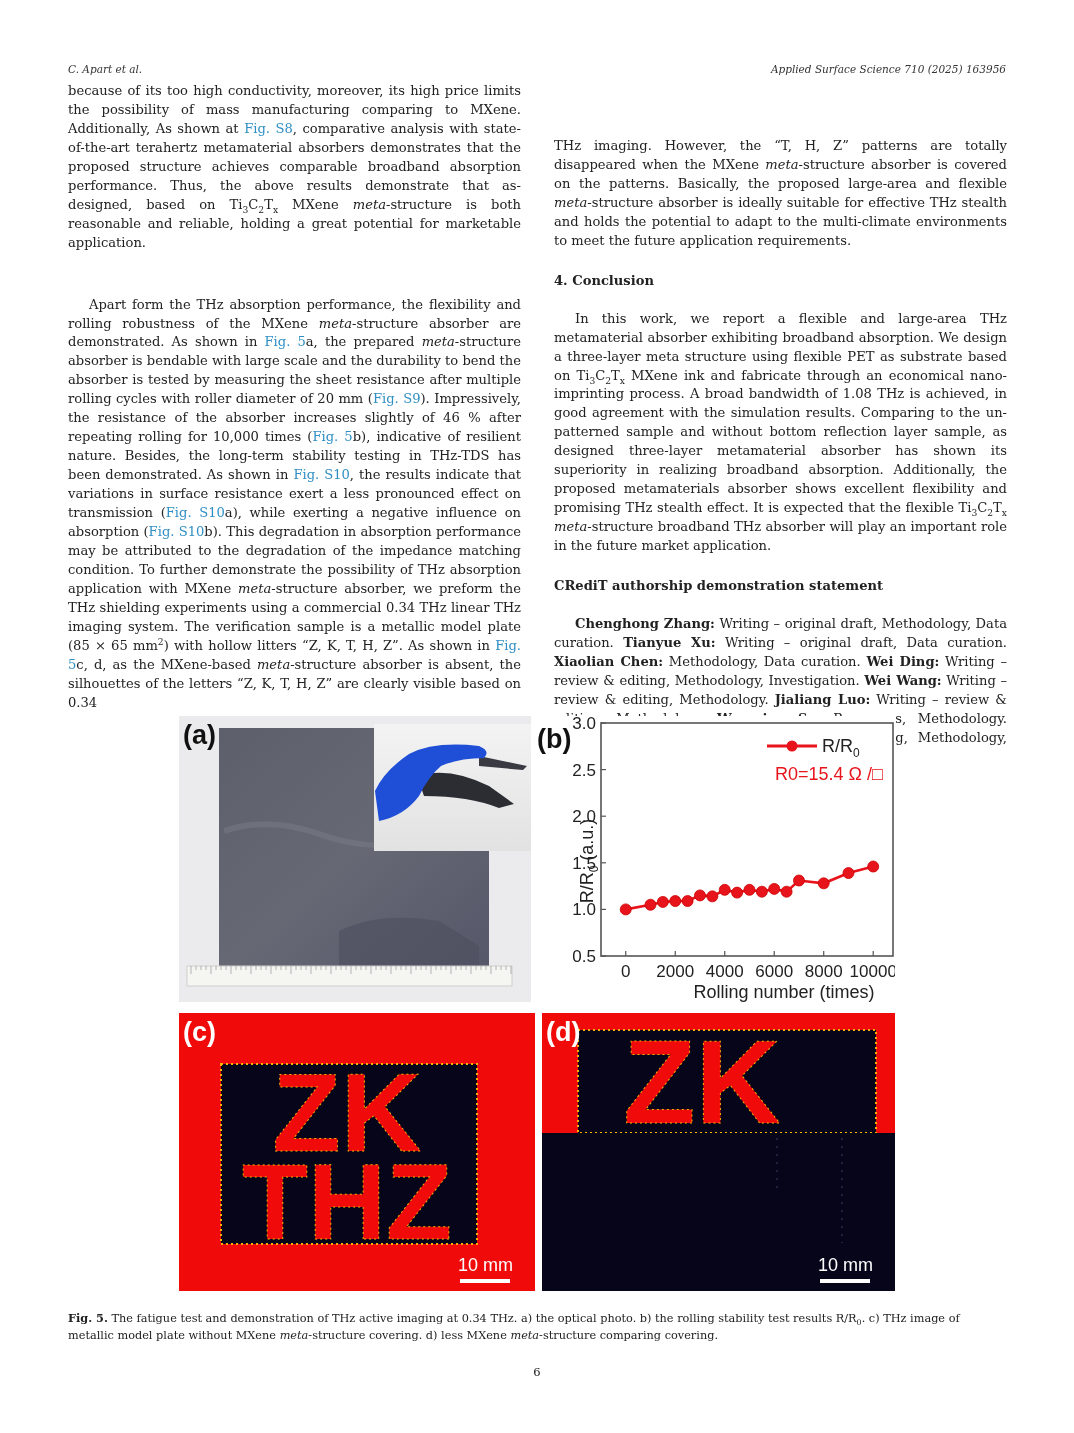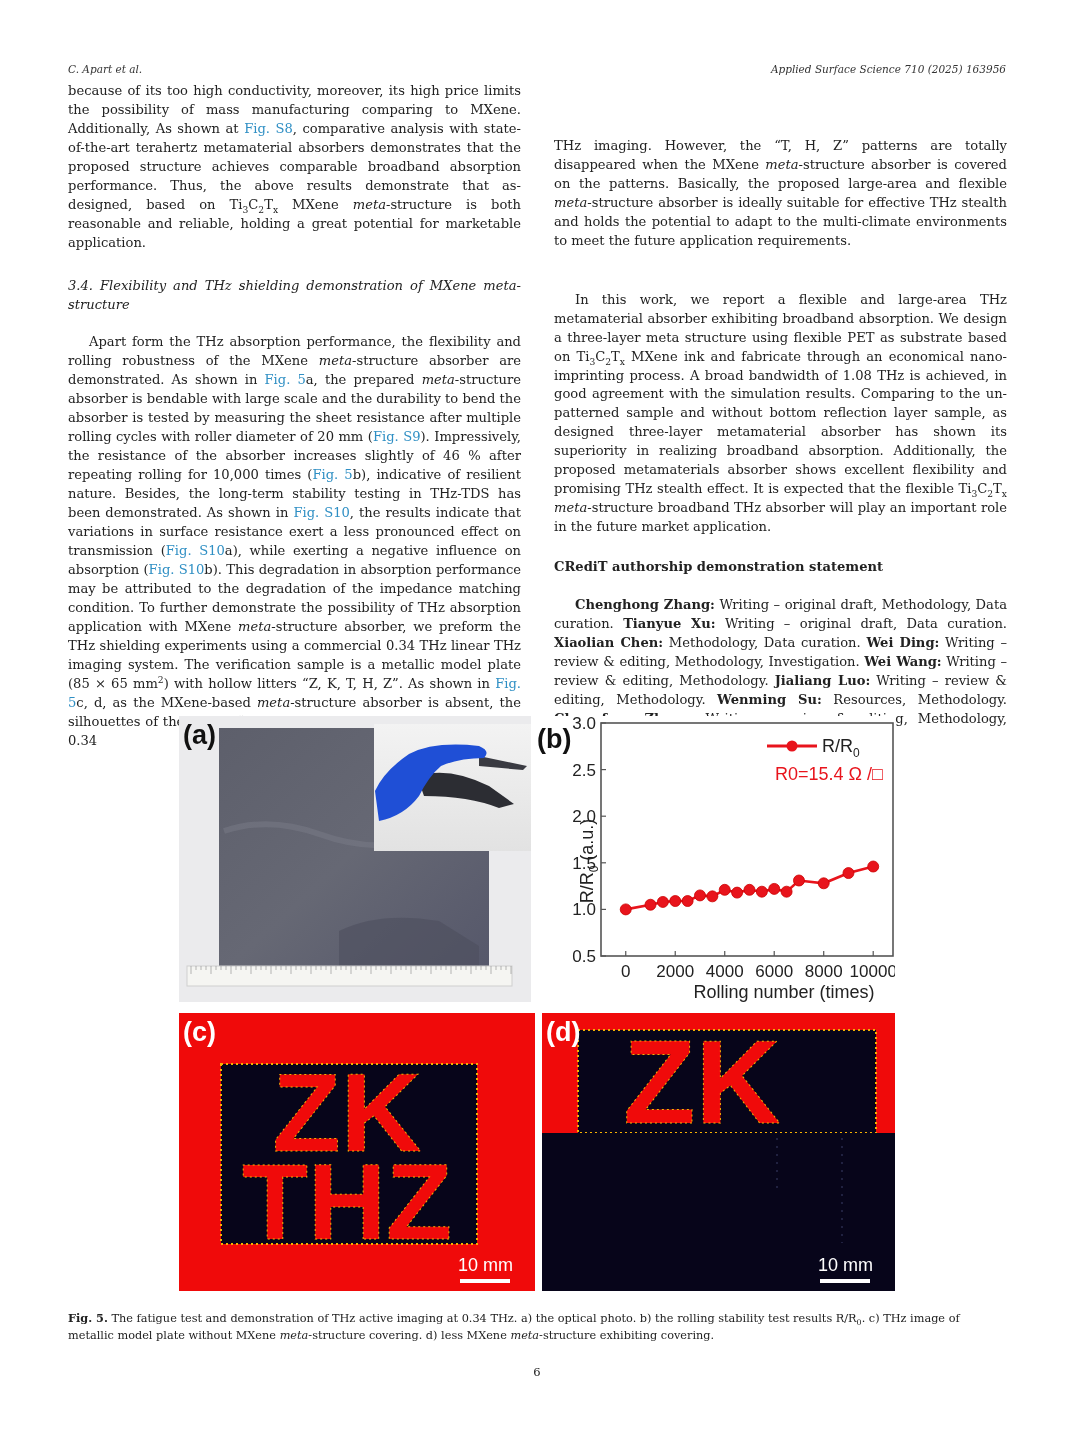--- a/index.html
+++ b/index.html
@@ -35,28 +35,28 @@
 </style>
 </head>
 <body>
 
 <div class="hdr left">C. Apart et al.</div>
 <div class="hdr right">Applied Surface Science 710 (2025) 163956</div>
 
 <div class="col left">
   <p><span>because of its too high conductivity, moreover, its high price limits the possibility of mass manufacturing comparing to MXene. Additionally, As shown at </span><a class="link">Fig. S8</a><span>, comparative analysis with state-of-the-art terahertz metamaterial absorbers demonstrates that the proposed structure achieves comparable broadband absorption performance. Thus, the above results demonstrate that as-designed, based on Ti</span><sub>3</sub><span>C</span><sub>2</sub><span>T</span><sub>x</sub><span> MXene </span><em>meta</em><span>-structure is both reasonable and reliable, holding a great potential for marketable application.</span></p>
   <div style="height:24px"></div>
-  <p class="sec-it">3.4.  Flexibility and THz shielding demonstration of MXene meta-structure</p>
   <div style="height:19px"></div>
   <p class="indent"><span>Apart form the THz absorption performance, the flexibility and rolling robustness of the MXene </span><em>meta</em><span>-structure absorber are demonstrated. As shown in </span><a class="link">Fig. 5</a><span>a, the prepared </span><em>meta</em><span>-structure absorber is bendable with large scale and the durability to bend the absorber is tested by measuring the sheet resistance after multiple rolling cycles with roller diameter of 20 mm (</span><a class="link">Fig. S9</a><span>). Impressively, the resistance of the absorber increases slightly of 46 % after repeating rolling for 10,000 times (</span><a class="link">Fig. 5</a><span>b), indicative of resilient nature. Besides, the long-term stability testing in THz-TDS has been demonstrated. As shown in </span><a class="link">Fig. S10</a><span>, the results indicate that variations in surface resistance exert a less pronounced effect on transmission (</span><a class="link">Fig. S10</a><span>a), while exerting a negative influence on absorption (</span><a class="link">Fig. S10</a><span>b). This degradation in absorption performance may be attributed to the degradation of the impedance matching condition. To further demonstrate the possibility of THz absorption application with MXene </span><em>meta</em><span>-structure absorber, we preform the THz shielding experiments using a commercial 0.34 THz linear THz imaging system. The verification sample is a metallic model plate (85 × 65 mm</span><sup>2</sup><span>) with hollow litters “Z, K, T, H, Z”. As shown in </span><a class="link">Fig. 5</a><span>c, d, as the MXene-based </span><em>meta</em><span>-structure absorber is absent, the silhouettes of the letters “Z, K, T, H, Z” are clearly visible based on 0.34</span></p>
 </div>
 
 <div class="col right">
   <p><span>THz imaging. However, the “T, H, Z” patterns are totally disappeared when the MXene </span><em>meta</em><span>-structure absorber is covered on the patterns. Basically, the proposed large-area and flexible </span><em>meta</em><span>-structure absorber is ideally suitable for effective THz stealth and holds the potential to adapt to the multi-climate environments to meet the future application requirements.</span></p>
   <div style="height:21px"></div>
+  <p class="sec-b">4.  Conclusion</p>
   <div style="height:19px"></div>
   <p class="indent"><span>In this work, we report a flexible and large-area THz metamaterial absorber exhibiting broadband absorption. We design a three-layer meta structure using flexible PET as substrate based on Ti</span><sub>3</sub><span>C</span><sub>2</sub><span>T</span><sub>x</sub><span> MXene ink and fabricate through an economical nano-imprinting process. A broad bandwidth of 1.08 THz is achieved, in good agreement with the simulation results. Comparing to the un-patterned sample and without bottom reflection layer sample, as designed three-layer metamaterial absorber has shown its superiority in realizing broadband absorption. Additionally, the proposed metamaterials absorber shows excellent flexibility and promising THz stealth effect. It is expected that the flexible Ti</span><sub>3</sub><span>C</span><sub>2</sub><span>T</span><sub>x</sub><span> </span><em>meta</em><span>-structure broadband THz absorber will play an important role in the future market application.</span></p>
   <div style="height:21px"></div>
   <p class="sec-b">CRediT authorship demonstration statement</p>
   <div style="height:19px"></div>
   <p class="indent">
     <b>Chenghong Zhang:</b><span> Writing – original draft, Methodology, Data curation. </span><b>Tianyue Xu:</b><span> Writing – original draft, Data curation. </span><b>Xiaolian Chen:</b><span> Methodology, Data curation. </span><b>Wei Ding:</b><span> Writing – review &amp; editing, Methodology, Investigation. </span><b>Wei Wang:</b><span> Writing – review &amp; editing, Methodology. </span><b>Jialiang Luo:</b><span> Writing – review &amp; editing, Methodology. </span><b>Wenming Su:</b><span> Resources, Methodology. </span><b>Chuanfang Zhang:</b><span> Writing – review &amp; editing, Methodology, Funding acquisition.</span>
   </p>
 </div>
 
@@ -235,15 +235,15 @@
       <text x="160" y="110" text-anchor="middle" font-family="Liberation Sans, sans-serif" font-weight="bold" font-size="118" fill="#f00a0a" stroke="#f5b000" stroke-width="1" stroke-dasharray="2 3">ZK</text>
       <rect x="0" y="120" width="353" height="158" fill="#07051a"></rect>
       <line x1="300" y1="125" x2="300" y2="230" stroke="#3a3f66" stroke-width="1" stroke-dasharray="2 6"></line>
       <line x1="235" y1="125" x2="235" y2="180" stroke="#3a3f66" stroke-width="1" stroke-dasharray="2 6"></line>
     </svg>
     <div class="plabel light" style="left:4px;top:6px;">(d)</div>
     <div class="scale"><span>10 mm</span><div class="bar"></div></div>
   </div>
 </div>
 
-<div class="caption"><b>Fig. 5.</b><span> The fatigue test and demonstration of THz active imaging at 0.34 THz. a) the optical photo. b) the rolling stability test results R/R</span><sub>0</sub><span>. c) THz image of metallic model plate without MXene </span><em>meta</em><span>-structure covering. d) less MXene </span><em>meta</em><span>-structure exhibiting covering.</span></div>
+<div class="caption"><b>Fig. 5.</b><span> The fatigue test and demonstration of THz active imaging at 0.34 THz. a) the optical photo. b) the rolling stability test results R/R</span><sub>0</sub><span>. c) THz image of metallic model plate without MXene </span><em>meta</em><span>-structure covering. d) less MXene </span><em>meta</em><span>-structure comparing covering.</span></div>
 
 <div class="pageno">6</div>
 
 </body></html>

